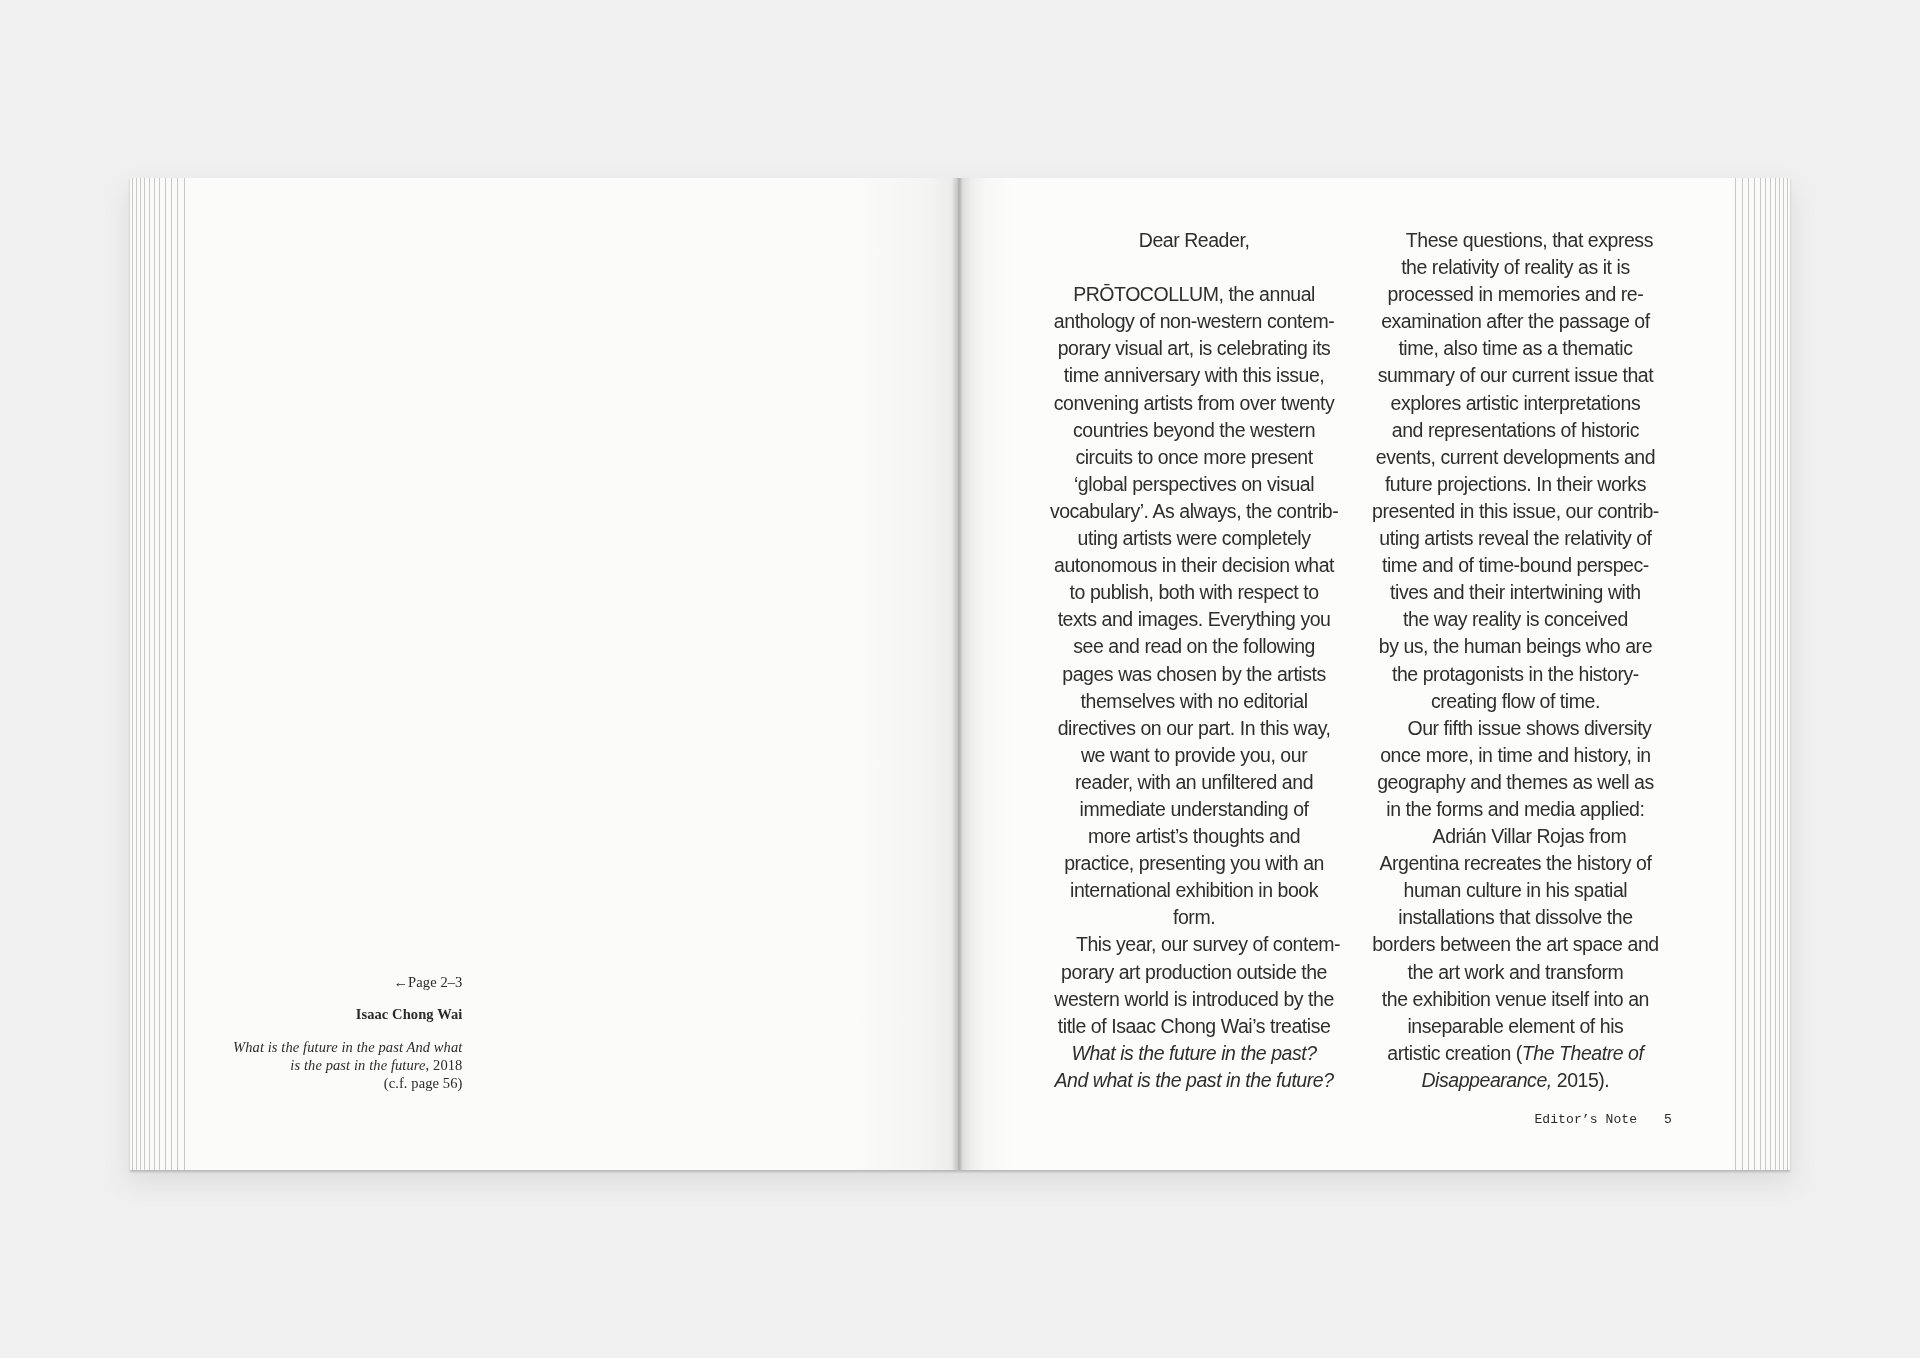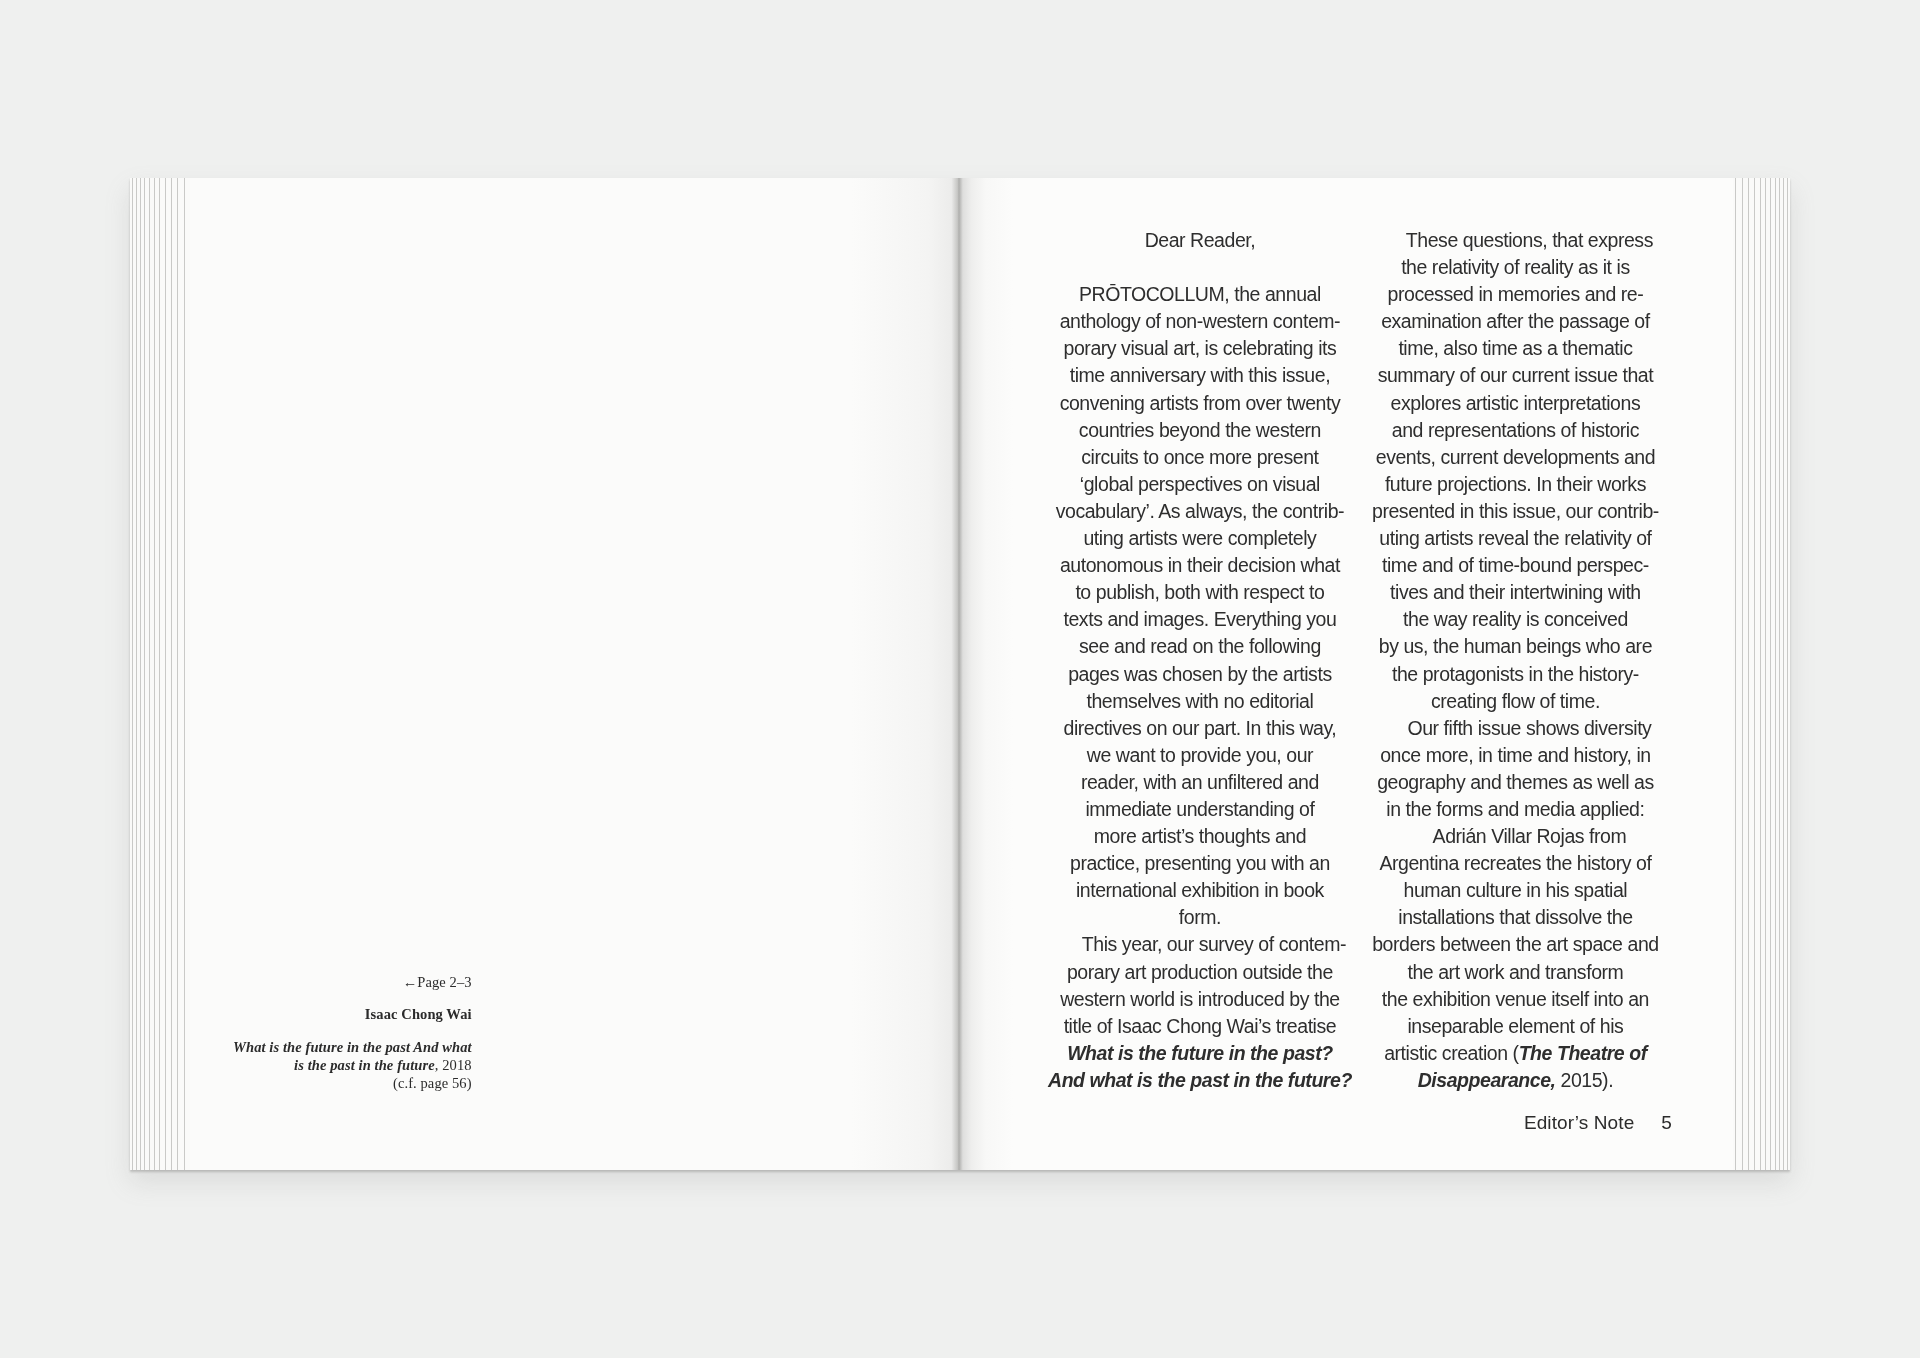--- a/index.html
+++ b/index.html
@@ -47,38 +47,38 @@
   .col{
     position:absolute;top:49px;
     font-size:19.5px;line-height:27.1px;letter-spacing:-0.45px;
     color:#2e2e2e;
     text-align:center;
   }
   .col1{left:89px;}
   .col2{left:413px;}
   .tline{white-space:nowrap;}
   .ind{padding-left:28px;}
-  .it{font-style:italic;font-weight:bold;}
+  .it{font-style:italic;}
 
   
   .caption{
     position:absolute;left:43px;top:795px;
     font-family:"Liberation Serif",serif;
     font-size:14.5px;line-height:18px;color:#2b2b2b;
     letter-spacing:0.1px;
   }
   .cap-ref-row{margin-bottom:14px;}
   .arrow{display:inline-block;width:17px;}
   .cap-artist{margin-bottom:15px;font-weight:bold;}
 
   
   .footer{
     position:absolute;top:934px;right:61px;
-    font-family:Liberation Sans, sans-serif;
-    font-size:19px;color:#2b2b2b;letter-spacing:0.1px;
+    font-family:Liberation Mono, monospace;
+    font-size:13px;color:#2b2b2b;letter-spacing:0.1px;
   }
   .f-num{margin-left:27px;}
 </style>
 </head>
 <body>
 
 <div class="spread">
   <div class="edge edge-left"></div>
 
   <div class="page page-left">

